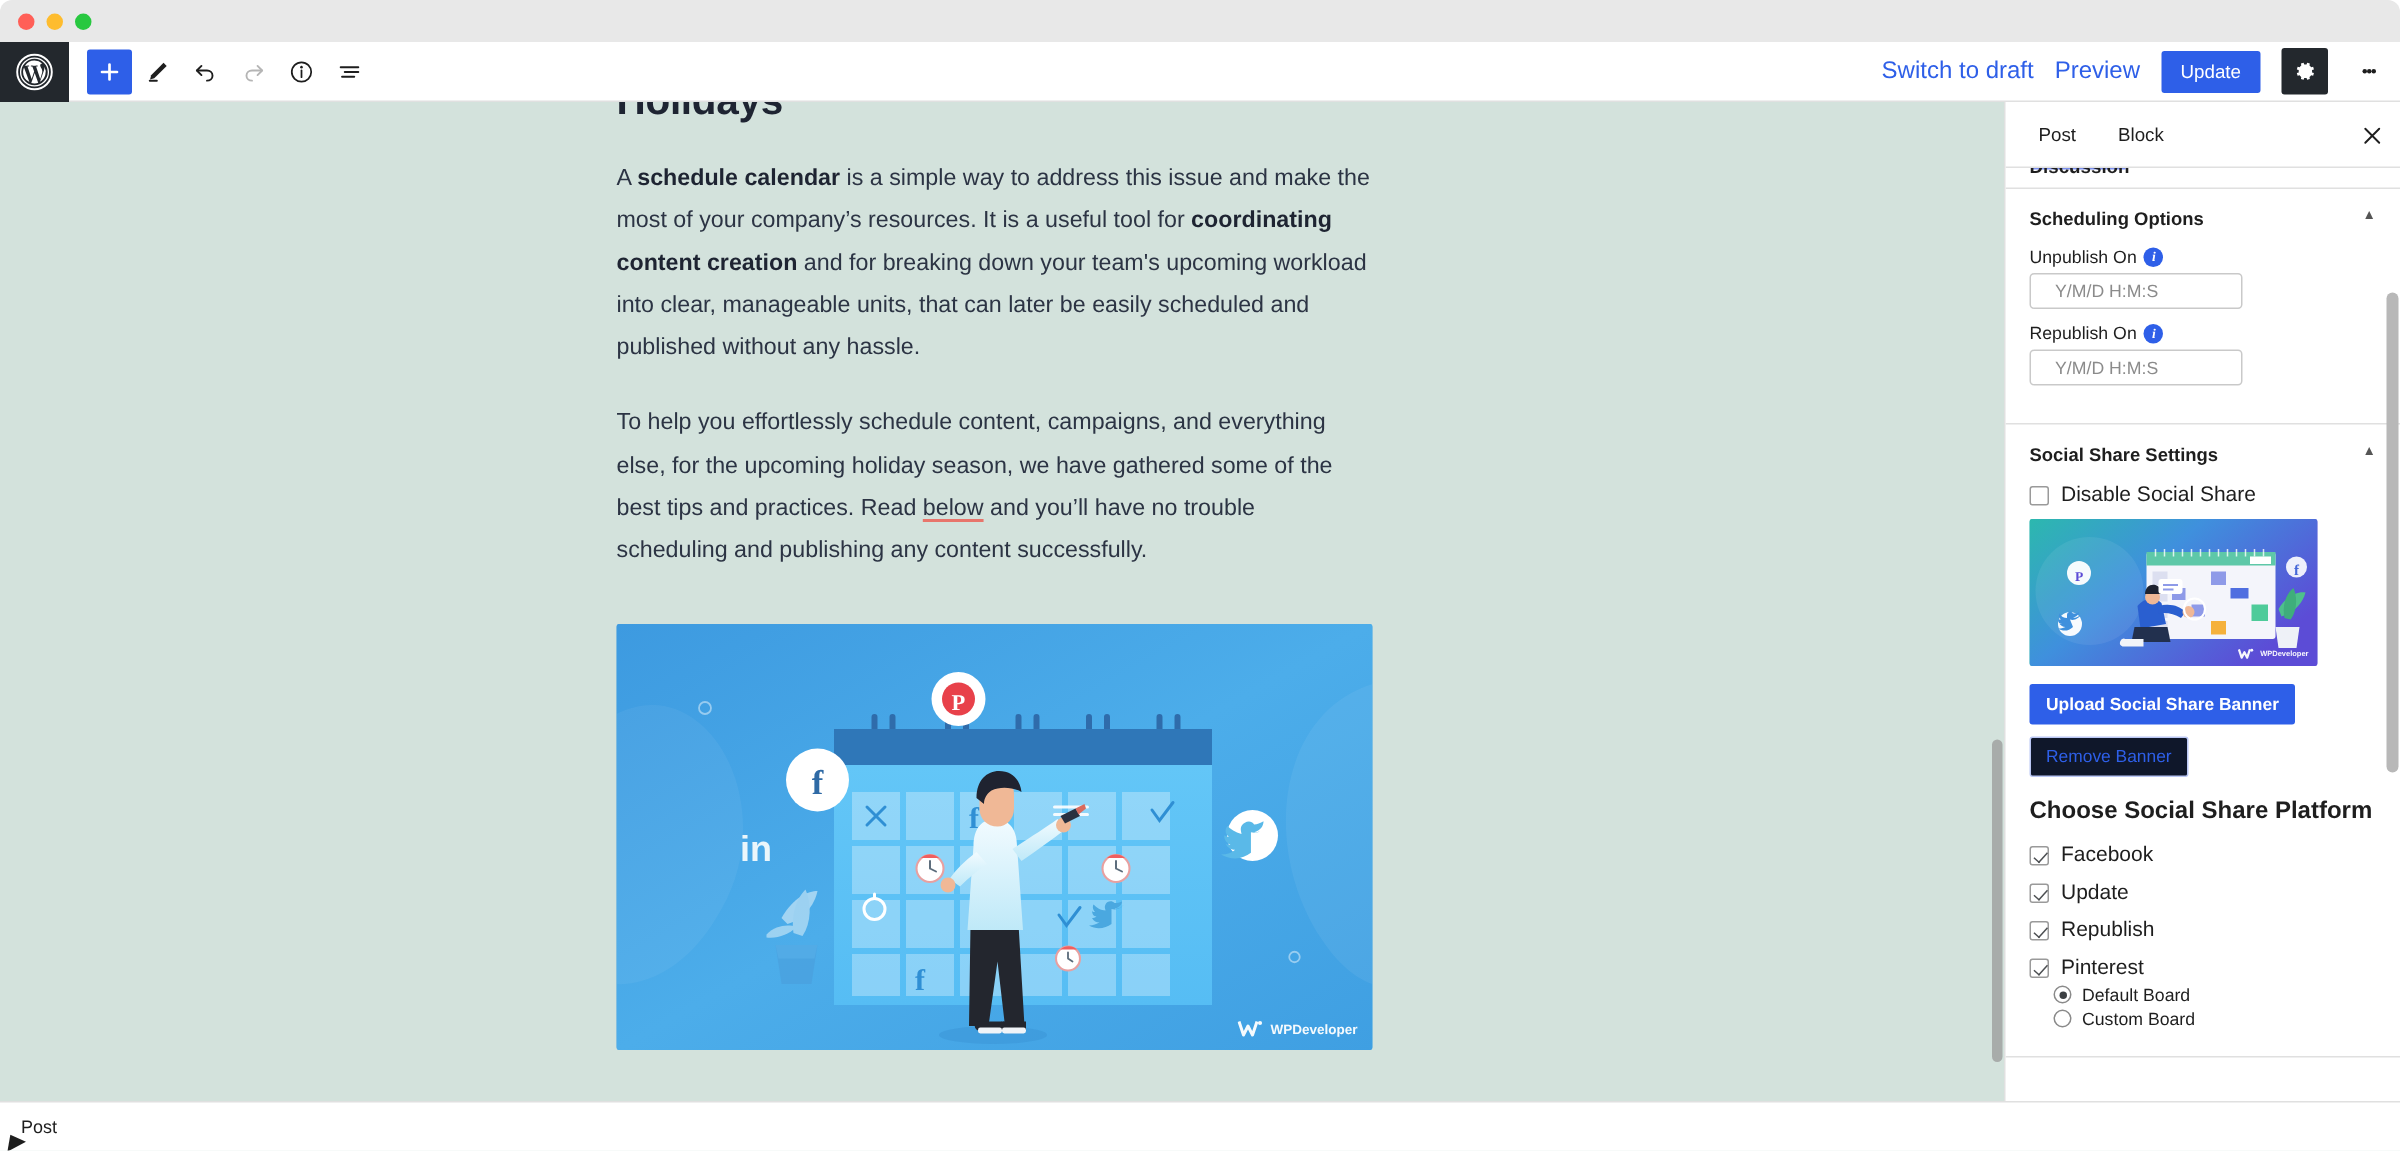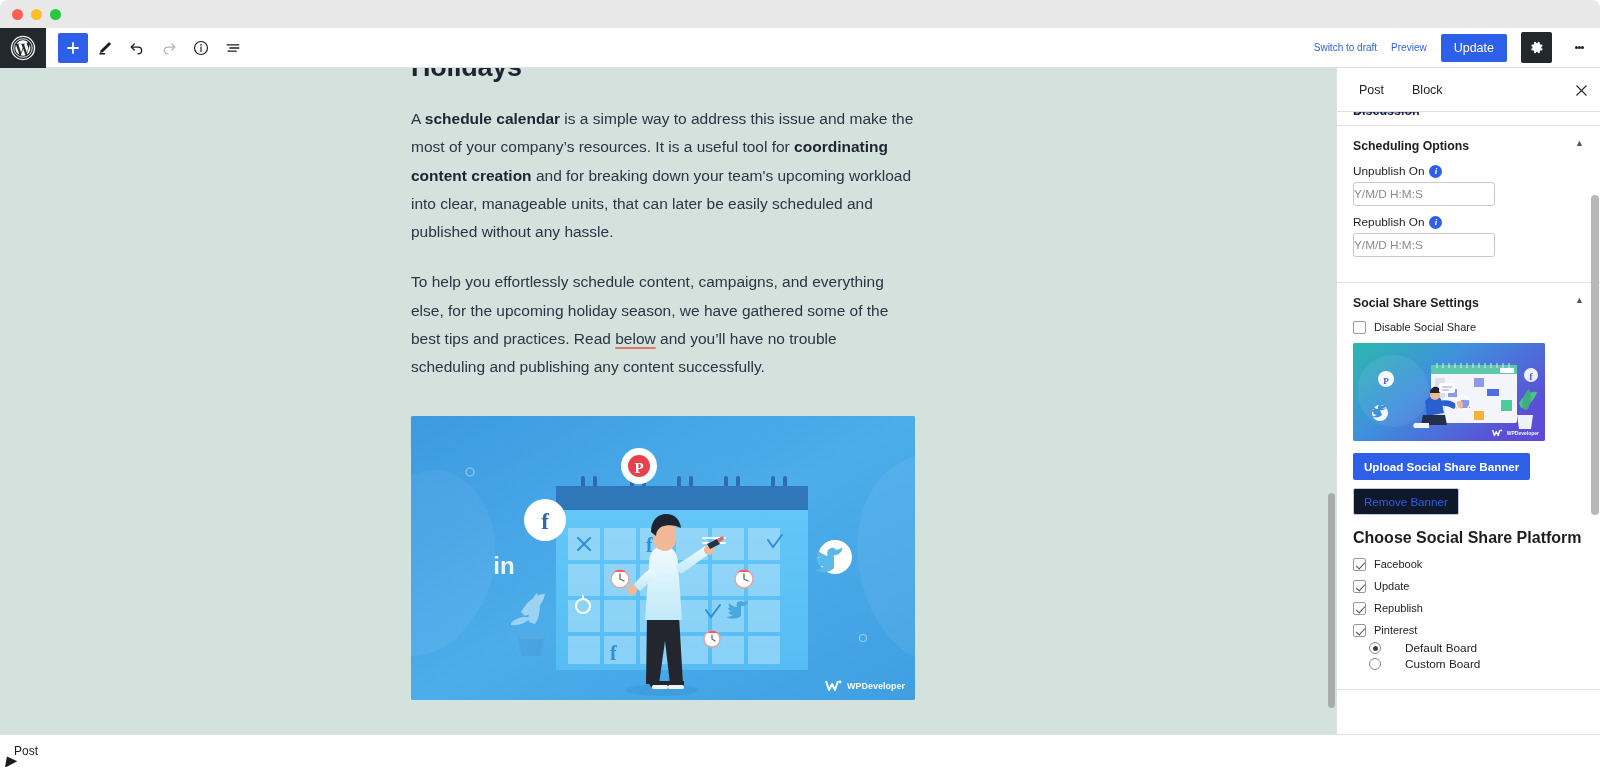--- a/index.html
+++ b/index.html
@@ -40,21 +40,21 @@
     display: flex; align-items: center; justify-content: center;
     cursor: pointer; background: transparent; border: none;
   }
   .tb-btn.primary { background: #2e5fe8; }
   .tb-btn svg { display: block; }
   .tb-spacer { flex: 1; }
   .tb-right {
     display: flex; align-items: center; gap: 14px; padding-right: 8px;
   }
   .link-btn {
-    color: #2e5fe8; font-size: 10px; background: none; border: none;
+    color: #2e5fe8; font-size: 16px; background: none; border: none;
     cursor: pointer; white-space: nowrap;
   }
   .update-btn {
     background: #2e5fe8; color: #fff; font-size: 12.5px; font-weight: 400;
     border: none; border-radius: 2px; padding: 7px 13px; cursor: pointer;
     white-space: nowrap;
   }
   .gear-btn {
     width: 31px; height: 31px; background: #23282d; border-radius: 2px;
     display: flex; align-items: center; justify-content: center; cursor: pointer;
@@ -156,29 +156,29 @@
     gap: 5px; margin-bottom: 4px;
   }
   .info-icon {
     width: 13px; height: 13px; border-radius: 50%; background: #2e5fe8;
     color: #fff; font-size: 9px; font-weight: 700; font-style: italic;
     display: inline-flex; align-items: center; justify-content: center;
     font-family: "Liberation Serif", serif; cursor: pointer;
   }
   .text-input {
     width: 142px; height: 24px; border: 1px solid #c9c9c9; border-radius: 3px;
-    padding: 0 0; font-size: 11.8px; color: #1e1e1e;
+    padding: 0 16px; font-size: 11.8px; color: #1e1e1e;
     font-family: "Liberation Sans", sans-serif; background: #fff;
     margin-bottom: 9px;
   }
   .text-input::placeholder { color: #8b8b8b; }
 
   .check-row {
-    display: flex; align-items: flex-start; gap: 8px; margin-bottom: 9px;
-    font-size: 11px; color: #1e1e1e; cursor: pointer;
+    display: flex; align-items: flex-end; gap: 8px; margin-bottom: 9px;
+    font-size: 14px; color: #1e1e1e; cursor: pointer;
   }
   .chk {
     width: 13px; height: 13px; border: 1px solid #9a9a9a; border-radius: 2px;
     background: #fff; flex: 0 0 13px; position: relative;
   }
   .chk.checked::after {
     content: ""; position: absolute; left: 3.5px; top: 0.5px;
     width: 4px; height: 8px; border: solid #4c4f52;
     border-width: 0 1.6px 1.6px 0; transform: rotate(42deg);
   }
@@ -196,21 +196,21 @@
     background: #0f172a; color: #2e5fe8; border: 1px solid #b9c6f4;
     border-radius: 2px; font-size: 11.6px; padding: 6px 10px; cursor: pointer;
     margin-top: 8px; font-family: "Liberation Sans", sans-serif;
   }
   .subhead {
     font-size: 16px; font-weight: 700; color: #1e1e1e;
     margin: 14px 0 11px;
   }
   .radio-group { margin-left: 16px; margin-top: 1px; }
   .radio-row {
-    display: flex; align-items: center; gap: 24px; font-size: 11.8px;
+    display: flex; align-items: center; gap: 7px; font-size: 11.8px;
     color: #1e1e1e; margin-bottom: 2px; cursor: pointer;
   }
   .rdo {
     width: 12px; height: 12px; border: 1px solid #8a8a8a; border-radius: 50%;
     background: #fff; flex: 0 0 12px; position: relative;
   }
   .rdo.sel::after {
     content: ""; position: absolute; left: 2.5px; top: 2.5px;
     width: 5px; height: 5px; border-radius: 50%; background: #3c4043;
   }

